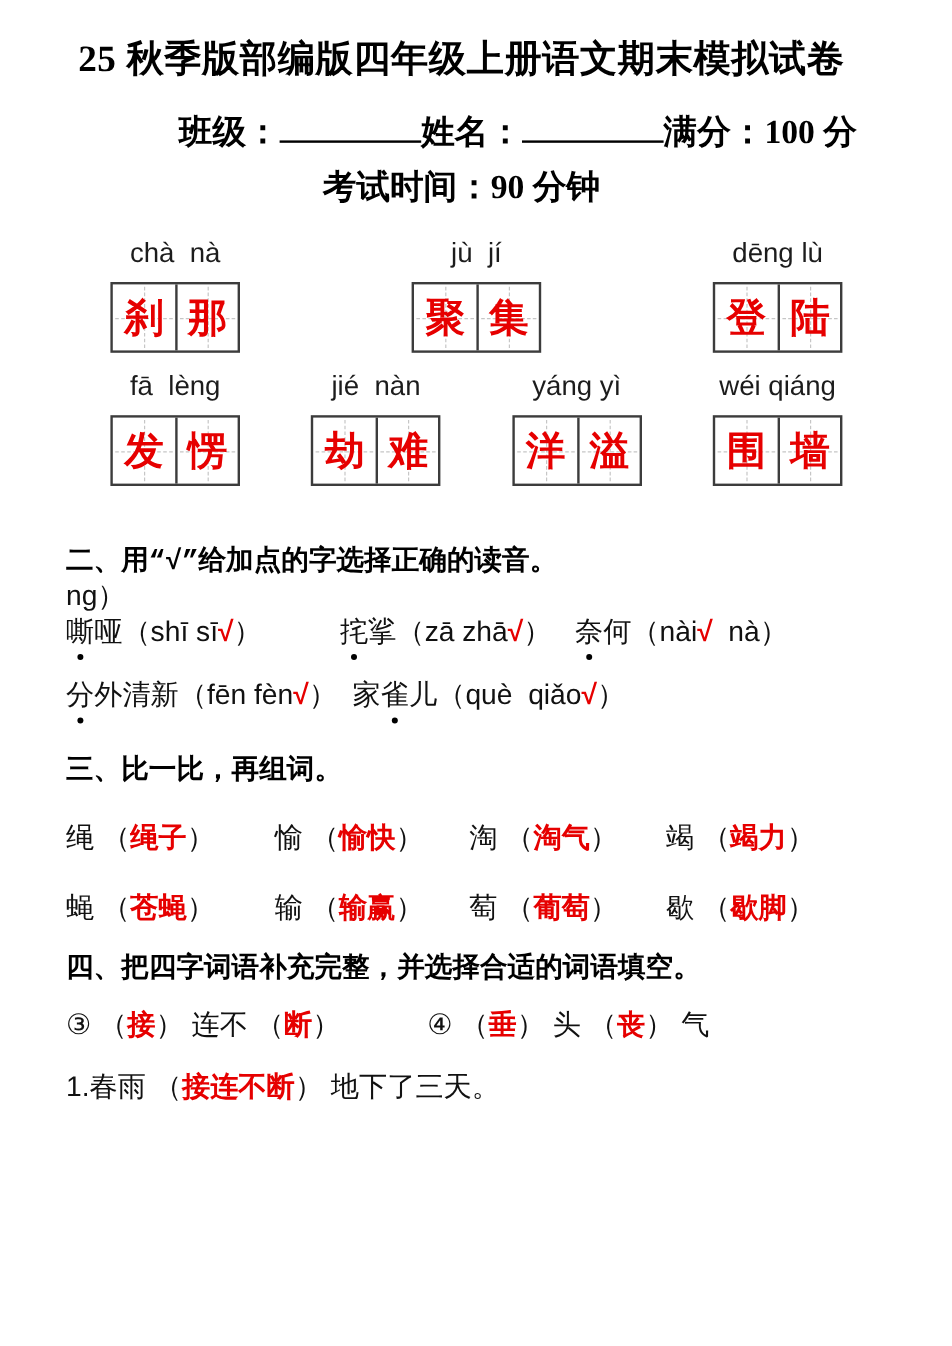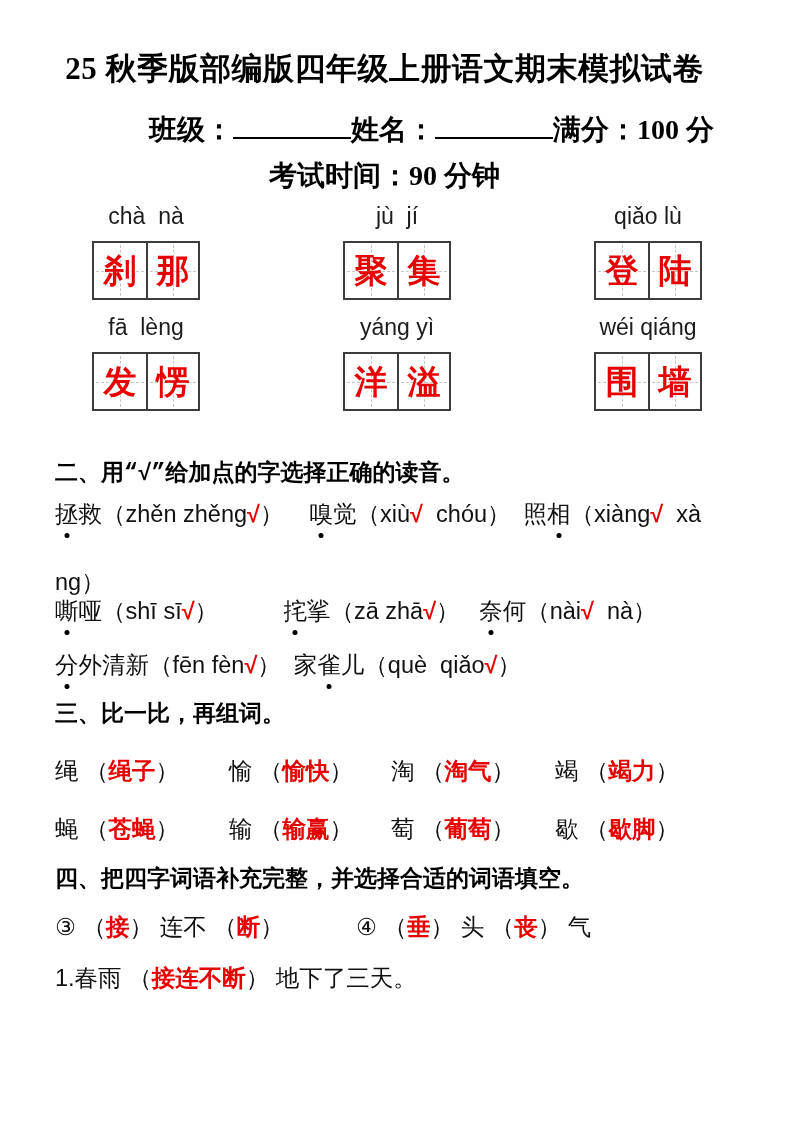--- a/index.html
+++ b/index.html
@@ -4,21 +4,21 @@
 <style>
   :root { --red: #e60000; --ink: #111; --grid-line: #3c3c3c; --dash: #c6c6c6; }
   * { margin: 0; padding: 0; box-sizing: border-box; }
   html, body { background: #fff; }
   body {
     width: 793px; height: 1122px;
     font-family: "Liberation Sans", "DejaVu Sans", sans-serif;
     color: var(--ink);
     overflow: hidden;
   }
-  .page { width: 766px; height: 1122px; padding: 48px 52px 0 55px; }
+  .page { width: 766px; height: 1122px; padding: 28px 52px 0 55px; }
 
   
   .title {
     font-family: "Liberation Serif", "DejaVu Serif", serif;
     font-weight: 700; font-size: 31px; text-align: center;
     letter-spacing: 0.5px; color: #000;
   }
   .info-line {
     font-family: "Liberation Serif", "DejaVu Serif", serif;
     font-weight: 600; font-size: 28px; text-align: right;
@@ -31,29 +31,29 @@
   }
   .blank {
     display: inline-block; width: 118px; height: 1.05em;
     border-bottom: 2px solid #000; vertical-align: baseline;
   }
 
   
   .sec-heading { font-size: 23px; font-weight: 700; color: #000; }
   .h1 { margin-top: 40px; }
   .h2 { margin-top: 46px; font-family: Liberation Mono, monospace; }
-  .h3 { margin-top: 18px; }
+  .h3 { margin-top: 30px; }
   .h4 { margin-top: 18px; }
 
   
   .s1-row {
     margin-left: 12px; width: 660px;
     display: flex; justify-content: space-between;
   }
-  .s1-row.first { margin-top: 8px; }
+  .s1-row.first { margin-top: 22px; }
   .s1-row.second { margin-top: 14px; }
   .s1-col { width: 158px; display: flex; flex-direction: column; align-items: center; }
   .pinyin { font-size: 23px; color: #1c1c1c; white-space: pre; margin-bottom: 11px; }
   .grid-pair { display: flex; border: 2px solid var(--grid-line); background: #fff; }
   .grid-cell {
     position: relative; width: 52px; height: 55px;
     display: flex; align-items: center; justify-content: center;
   }
   .grid-cell + .grid-cell { border-left: 2px solid var(--grid-line); }
   .grid-cell::before {
@@ -125,21 +125,21 @@
         <div class="grid-pair">
           <div class="grid-cell">
             <span class="grid-char">聚</span>
           </div>
           <div class="grid-cell">
             <span class="grid-char">集</span>
           </div>
         </div>
       </div>
       <div class="s1-col">
-        <div class="pinyin">qiǎo lù</div>
+        <div class="pinyin">dēng lù</div>
         <div class="grid-pair">
           <div class="grid-cell">
             <span class="grid-char">登</span>
           </div>
           <div class="grid-cell">
             <span class="grid-char">陆</span>
           </div>
         </div>
       </div>
     </div>
@@ -149,20 +149,31 @@
         <div class="grid-pair">
           <div class="grid-cell">
             <span class="grid-char">发</span>
           </div>
           <div class="grid-cell">
             <span class="grid-char">愣</span>
           </div>
         </div>
       </div>
       <div class="s1-col">
+        <div class="pinyin">jié  nàn</div>
+        <div class="grid-pair">
+          <div class="grid-cell">
+            <span class="grid-char">劫</span>
+          </div>
+          <div class="grid-cell">
+            <span class="grid-char">难</span>
+          </div>
+        </div>
+      </div>
+      <div class="s1-col">
         <div class="pinyin">yáng yì</div>
         <div class="grid-pair">
           <div class="grid-cell">
             <span class="grid-char">洋</span>
           </div>
           <div class="grid-cell">
             <span class="grid-char">溢</span>
           </div>
         </div>
       </div>
@@ -173,21 +184,20 @@
             <span class="grid-char">围</span>
           </div>
           <div class="grid-cell">
             <span class="grid-char">墙</span>
           </div>
         </div>
       </div>
     </div>
 
   <div class="sec-heading h2">二、用“√”给加点的字选择正确的读音。</div>
-  <div class="s2-line l1"><span class="dot">拯</span><span class="">救（zhěn zhěng</span><span class="check">√</span><span class="">）    </span><span class="dot">嗅</span><span class="">觉（xiù</span><span class="check">√</span><span class="">  chóu）  </span><span class="">照</span><span class="dot">相</span><span class="">（xiàng</span><span class="check">√</span><span class="">  xà</span></div>
   <div class="s2-line l2"><span class="">ng）</span></div>
   <div class="s2-line l3"><span class="dot">嘶</span><span class="">哑（shī sī</span><span class="check">√</span><span class="">）          </span><span class="dot">挓</span><span class="">挲（zā zhā</span><span class="check">√</span><span class="">）   </span><span class="dot">奈</span><span class="">何（nài</span><span class="check">√</span><span class="">  nà）</span></div>
   <div class="s2-line l4"><span class="dot">分</span><span class="">外清新（fēn fèn</span><span class="check">√</span><span class="">）  </span><span class="">家</span><span class="dot">雀</span><span class="">儿（què  qiǎo</span><span class="check">√</span><span class="">）</span></div>
 
   <div class="sec-heading h3">三、比一比，再组词。</div>
   <div class="s3-row"><div class="s3-item"><span>绳 </span><span>（</span><span class="answer">绳子</span><span>）</span></div><div class="s3-item"><span>愉 </span><span>（</span><span class="answer">愉快</span><span>）</span></div><div class="s3-item"><span>淘 </span><span>（</span><span class="answer">淘气</span><span>）</span></div><div class="s3-item"><span>竭 </span><span>（</span><span class="answer">竭力</span><span>）</span></div></div>
   <div class="s3-row"><div class="s3-item"><span>蝇 </span><span>（</span><span class="answer">苍蝇</span><span>）</span></div><div class="s3-item"><span>输 </span><span>（</span><span class="answer">输赢</span><span>）</span></div><div class="s3-item"><span>萄 </span><span>（</span><span class="answer">葡萄</span><span>）</span></div><div class="s3-item"><span>歇 </span><span>（</span><span class="answer">歇脚</span><span>）</span></div></div>
 
   <div class="sec-heading h4">四、把四字词语补充完整，并选择合适的词语填空。</div>
   <div class="s4-row s4">

